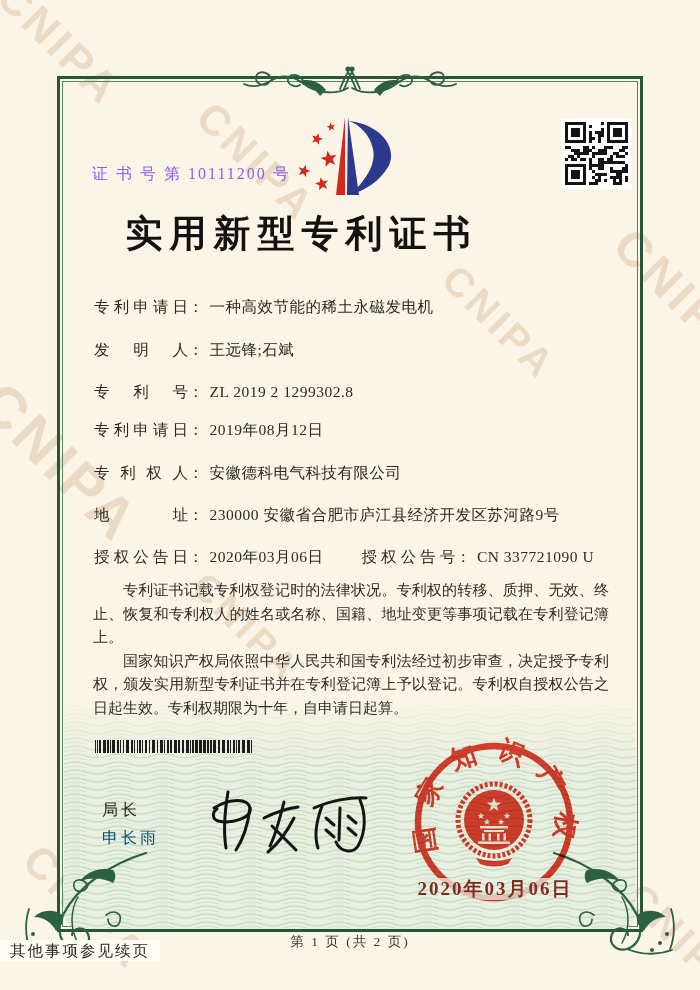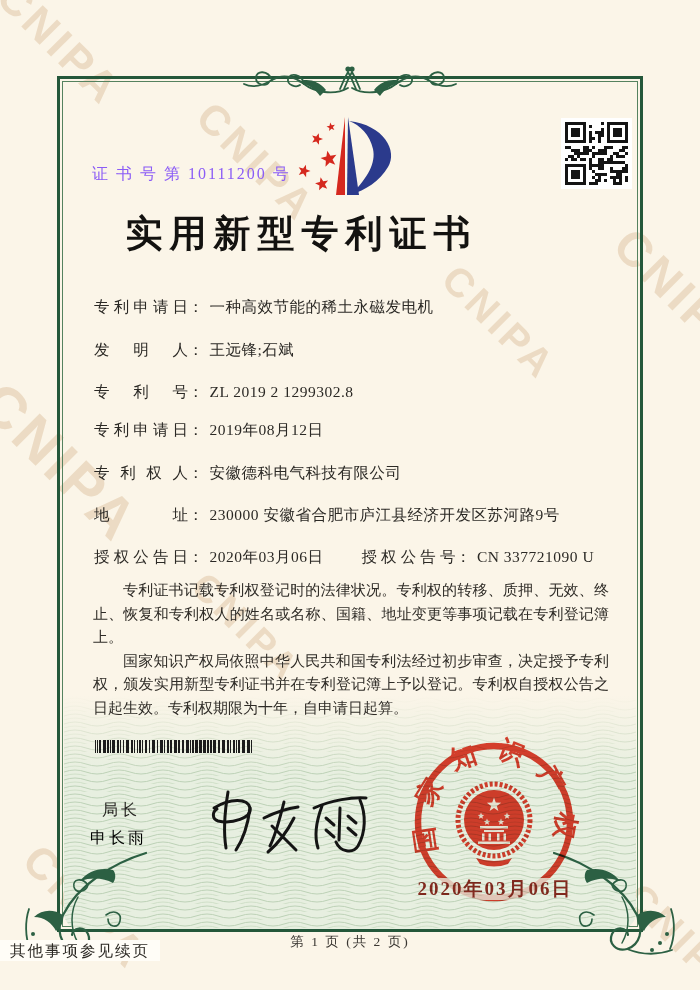--- a/index.html
+++ b/index.html
@@ -46,22 +46,22 @@
   .fcolon{display:inline-block;margin-right:6px;}
   .fvalue{letter-spacing:.5px;margin-top:24px;}
   .fgroup2{margin-left:34px;}
   .paras{position:absolute;left:93px;top:579px;width:516px;z-index:4;
     font-size:15px;line-height:23.6px;color:#2e2b26;text-align:justify;}
   .paras p{margin:0;text-indent:2em;}
   
   .barcode-wrap{position:absolute;left:95px;top:739px;z-index:4;}
   .sig-title{position:absolute;left:102px;top:800px;z-index:4;
     font-family:"Liberation Sans","DejaVu Sans",sans-serif;font-size:16px;letter-spacing:3px;color:#1e1c1a;}
-  .sig-name{position:absolute;left:90px;top:828px;z-index:4;
-    font-family:"Liberation Sans","DejaVu Sans",sans-serif;font-size:16px;letter-spacing:3px;color:#000000;}
+  .sig-name{position:absolute;left:102px;top:828px;z-index:4;
+    font-family:"Liberation Sans","DejaVu Sans",sans-serif;font-size:16px;letter-spacing:3px;color:#0c4a6e;}
   .signature{position:absolute;left:198px;top:778px;z-index:4;}
   .seal{position:absolute;left:404px;top:726px;z-index:5;mix-blend-mode:multiply;opacity:.94;}
   .page-num{position:absolute;left:0;top:903px;width:700px;text-align:center;z-index:4;
     font-size:13.5px;letter-spacing:2px;color:#3a3732;margin-top:30px;}
   .foot-note{position:absolute;left:0;top:941px;width:700px;text-align:left;z-index:4;font-size:15.5px;color:#2b2823;}
   .foot-note span{background:#fffdf7;padding:2px 10px;letter-spacing:2px;}
   
   .orn{position:absolute;z-index:3;}
   .logo{position:absolute;left:292px;top:107px;z-index:4;}
   .qr{position:absolute;left:561px;top:118px;z-index:4;}

